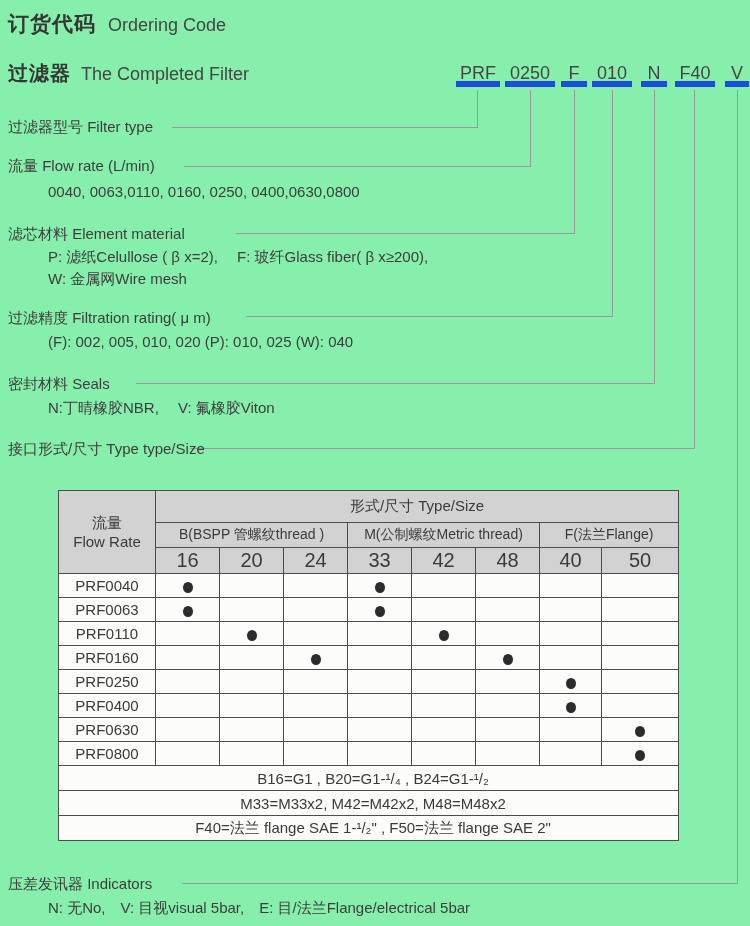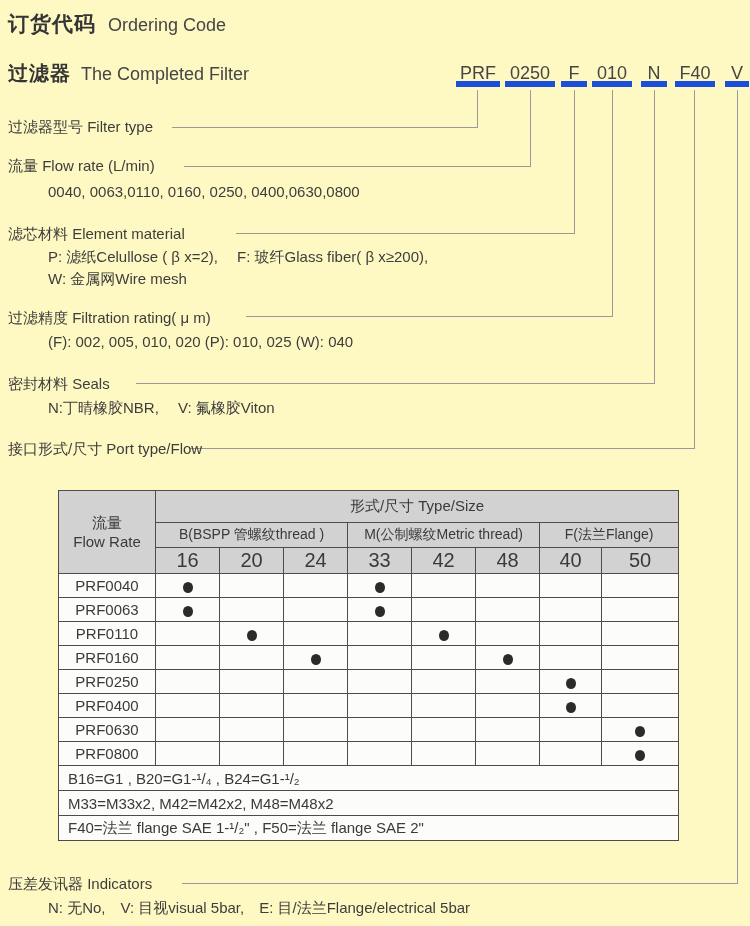--- a/index.html
+++ b/index.html
@@ -5,21 +5,21 @@
   * { margin: 0; padding: 0; box-sizing: border-box; }
   body {
     font-family: "Liberation Sans", "DejaVu Sans", sans-serif;
     background: #ffffff;
     color: #3a3a3a;
   }
   .page {
     position: relative;
     width: 750px;
     height: 926px;
-    background: #fef9c3;
+    background: #86efac;
     overflow: hidden;
     text-decoration: underline;
   }
 
   
   .h1 { position: absolute; left: 8px; top: 10px; white-space: nowrap; }
   .h1 .zh { font-size: 21px; font-weight: bold; color: #353535; letter-spacing: 1px; }
   .h1 .en { font-size: 18px; font-weight: normal; color: #454545; margin-left: 12px; }
   .h2 { position: absolute; left: 8px; top: 60px; white-space: nowrap; }
   .h2 .zh { font-size: 20px; font-weight: bold; color: #353535; letter-spacing: 1px; }
@@ -79,21 +79,21 @@
   }
   .spec-table thead th { background: #d2d2d2; }
   .spec-table .row-typesize th { height: 32px; font-size: 15px; }
   .spec-table .row-groups th { height: 25px; font-size: 14px; }
   .spec-table .row-sizes th { height: 26px; font-size: 20px; }
   .spec-table .corner { font-size: 15px; line-height: 19px; }
   .spec-table tbody td { height: 24px; background: #fcfcfb; }
   .spec-table tbody td.model { font-size: 15px; }
   .spec-table tfoot td {
     height: 25px;
-    text-align: left;
+    text-align: center;
     padding-left: 9px;
     font-size: 15px;
     background: #fcfcfb;
   }
   .dot {
     display: inline-block;
     width: 10px;
     height: 11px;
     border-radius: 50%;
     background: #2b2b2b;
@@ -144,21 +144,21 @@
   <div class="field-label" style="top:224px">滤芯材料 Element material</div>
   <div class="field-detail" style="top:247px">P: 滤纸Celullose ( β x=2),　 F: 玻纤Glass fiber( β x≥200),</div>
   <div class="field-detail" style="top:269px">W: 金属网Wire mesh</div>
 
   <div class="field-label" style="top:308px">过滤精度 Filtration rating( μ m)</div>
   <div class="field-detail" style="top:332px">(F): 002, 005, 010, 020 (P): 010, 025 (W): 040</div>
 
   <div class="field-label" style="top:374px">密封材料 Seals</div>
   <div class="field-detail" style="top:398px">N:丁晴橡胶NBR,　 V: 氟橡胶Viton</div>
 
-  <div class="field-label" style="top:439px">接口形式/尺寸 Port type/Flow</div>
+  <div class="field-label" style="top:439px">接口形式/尺寸 Type type/Size</div>
 
   <div class="field-label" style="top:874px">压差发讯器 Indicators</div>
   <div class="field-detail" style="top:898px">N: 无No,　V: 目视visual 5bar,　E: 目/法兰Flange/electrical 5bar</div>
 
   <table class="spec-table">
     <colgroup>
       <col style="width:97px">
         <col style="width:64px">
         <col style="width:64px">
         <col style="width:64px">

